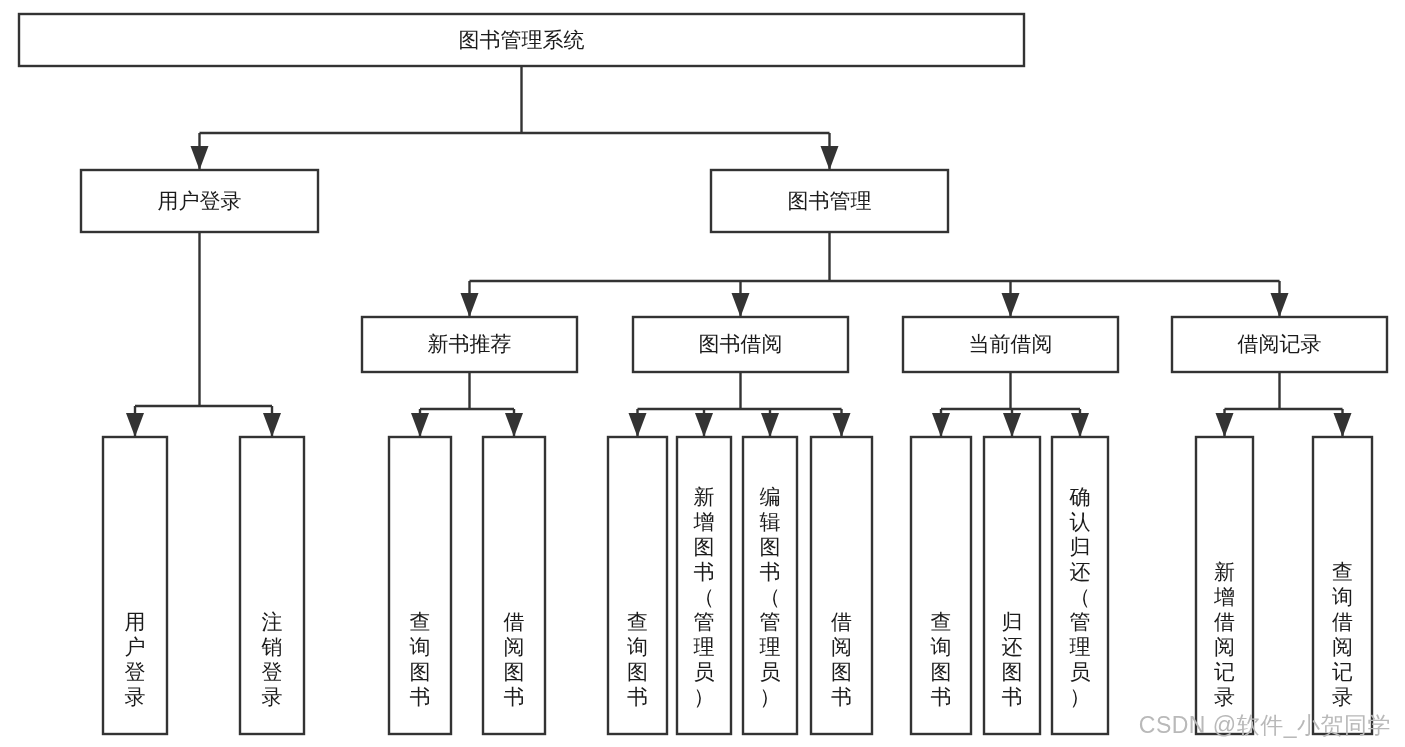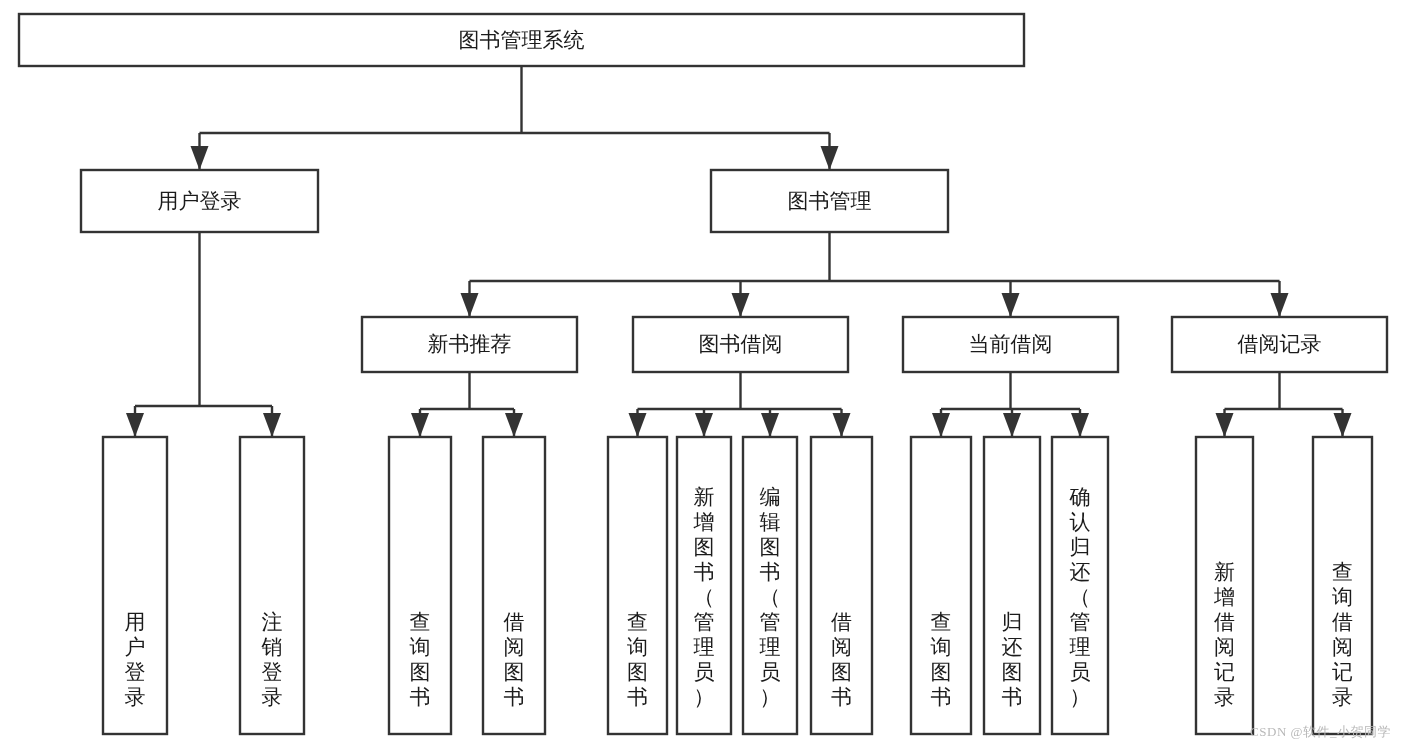--- a/index.html
+++ b/index.html
@@ -52,22 +52,22 @@
   .node-label-v {
     font-family: "Liberation Sans", "DejaVu Sans", sans-serif;
     font-size: 21px;
     fill: #1b1b1b;
     text-anchor: middle;
   }
   .watermark {
     position: absolute;
     right: 14px;
     bottom: 6px;
-    font-family: Liberation Serif, serif;
-    font-size: 13px;
+    font-family: Liberation Sans, sans-serif;
+    font-size: 23px;
     color: #b9b9b9;
     letter-spacing: 0.5px;
     white-space: nowrap;
     user-select: none;
   }
 </style>
 </head>
 <body>
 
 <div id="diagram-root">

